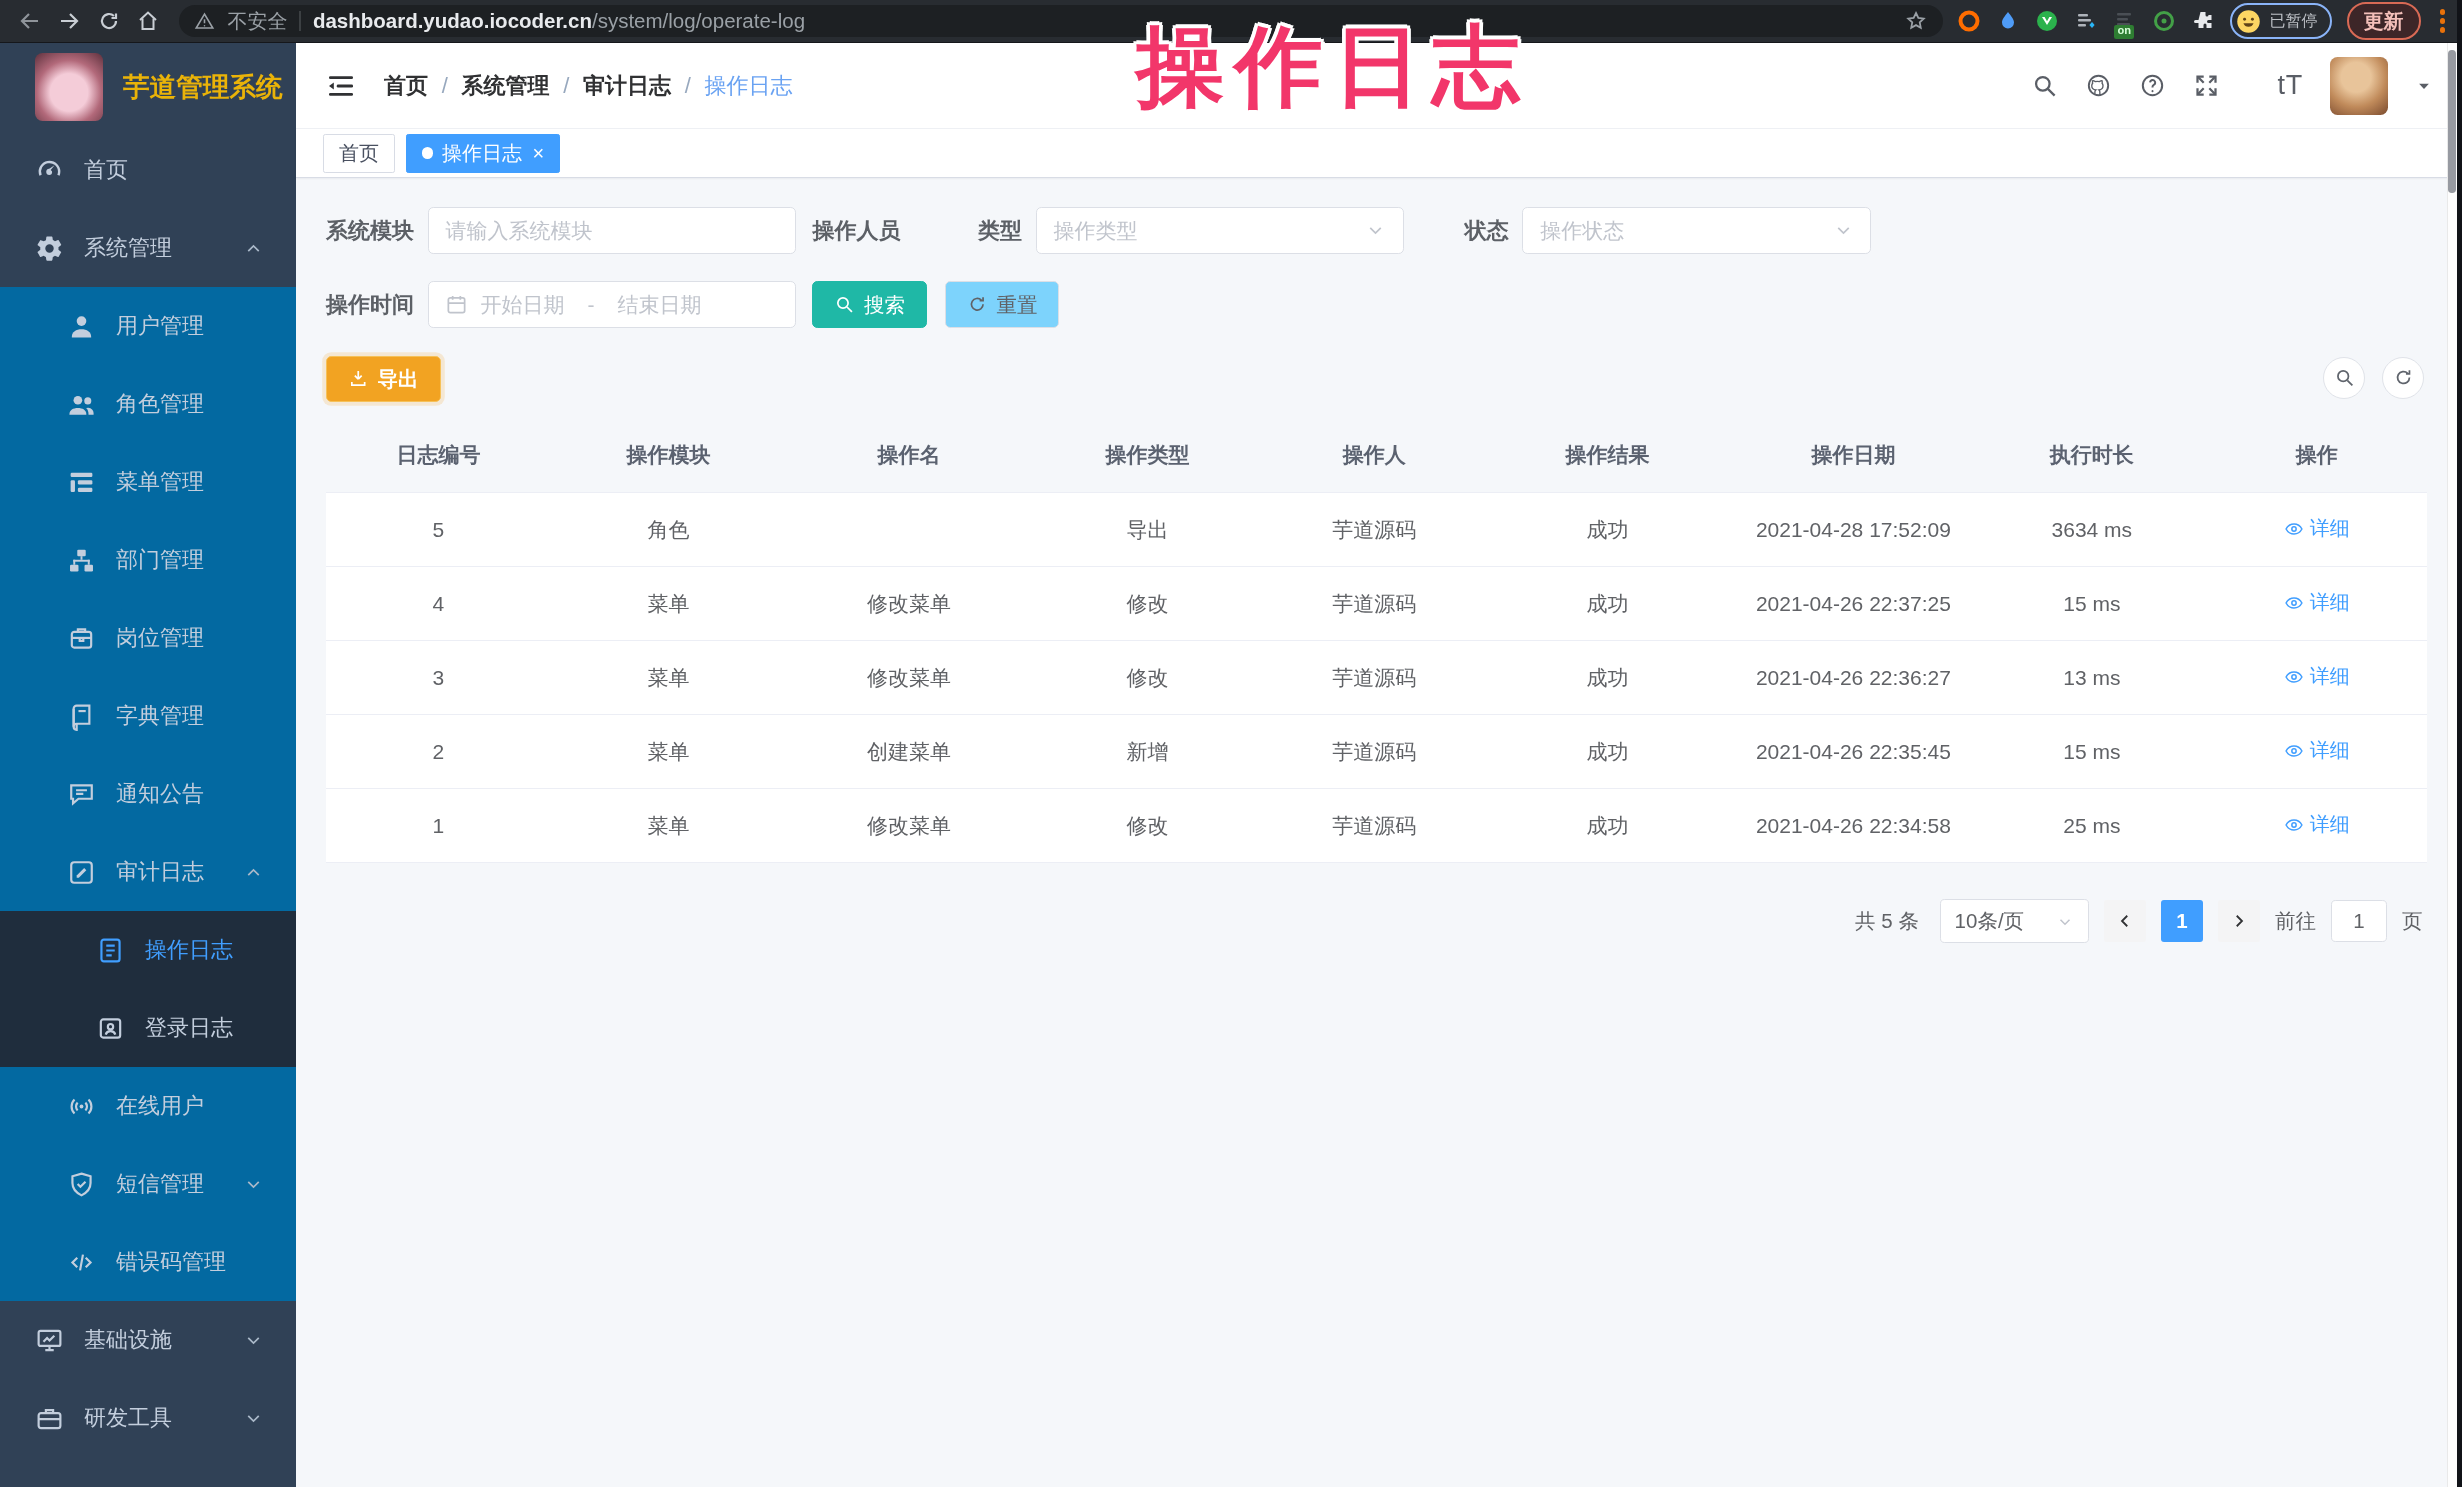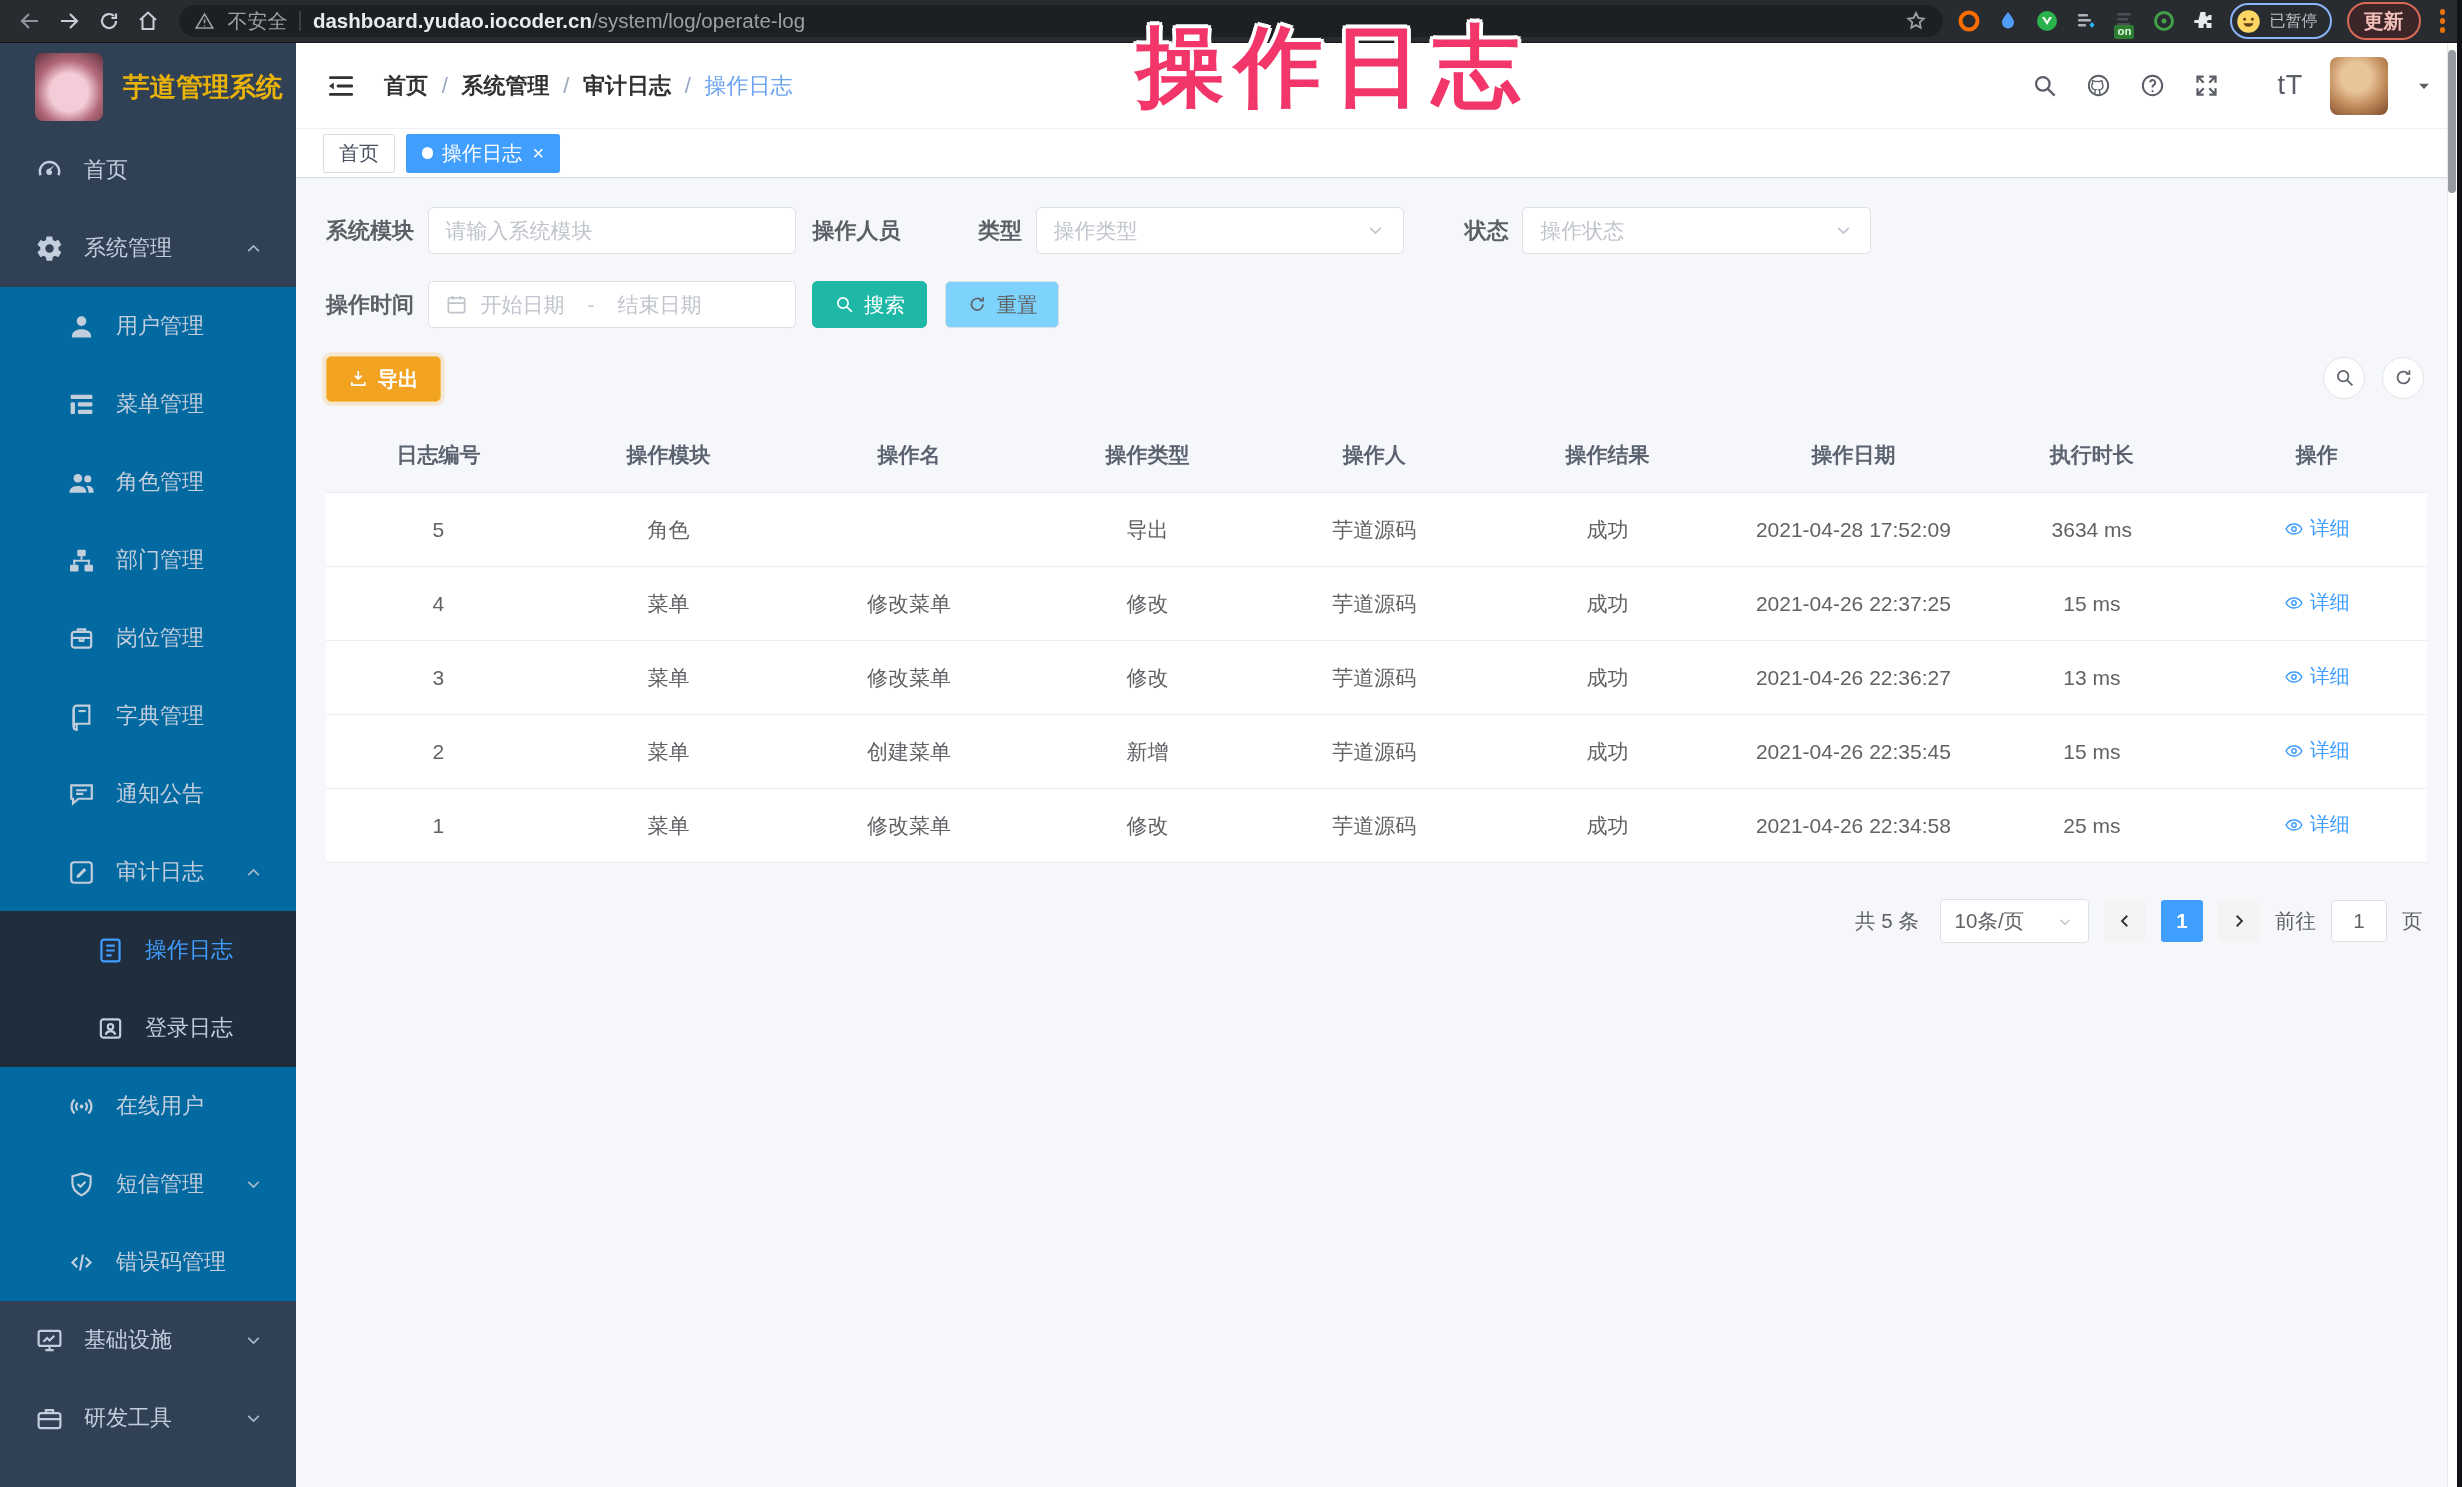--- a/index.html
+++ b/index.html
@@ -17,21 +17,21 @@
   .url-pill .wicon svg { width:100%; height:100%; }
   .sec-label { color:#9aa0a6; font-size:20px; white-space:nowrap; }
   .url-div { width:1.5px; height:20px; background:#3c4043; flex:none; }
   .url-text { font-size:20.5px; white-space:nowrap; overflow:hidden; }
   .url-domain { color:#e8eaed; font-weight:700; }
   .url-path { color:#9aa0a6; }
   .url-spacer { flex:1; }
   .star { width:24px; height:24px; color:#9aa0a6; flex:none; }
   .star svg { width:100%; height:100%; }
   .browser-right { display:flex; align-items:center; gap:15px; flex:none; }
-  .ext { width:24px; height:24px; position:relative; }
+  .ext { width:24px; height:24px; position:relative;font-family:Liberation Mono, monospace; }
   .ext svg { width:100%; height:100%; }
   .on-badge { position:absolute; left:1.5px; bottom:-6px; background:#2e7d32; color:#d7ffd9; font-size:11.4px; line-height:13.7px; padding:0 3px; border-radius:2.3px; font-weight:700; }
   .profile-chip { display:flex; align-items:center; gap:7.6px; border:2.3px solid #8ab4f8; border-radius:21px; padding:2.3px 12px 2.3px 3px; }
   .emoji-face { width:27px; height:27px; }
   .emoji-face svg { width:100%; height:100%; }
   .paused-label { color:#bdc1c6; font-size:16px; white-space:nowrap; }
   .update-pill { background:#3d2628; border:2.3px solid #d96a55; border-radius:20px; padding:3.8px 15px; color:#f4c0ba; font-size:20px; font-weight:700; white-space:nowrap; }
   .dots { display:flex; flex-direction:column; gap:3.8px; padding:0 4.6px; }
   .dots i { width:5.3px; height:5.3px; border-radius:50%; background:#e8710a; }
 
@@ -247,35 +247,35 @@
           </div>
           <div class="mitem lv2">
             <span class="micon"><svg viewBox="0 0 24 24" fill="currentColor">
                 <circle cx="12" cy="7.5" r="4"></circle>
                 <path d="M4 20.5c0-4.1 3.6-6.2 8-6.2s8 2.1 8 6.2v.5H4z"></path>
               </svg></span>
             <span class="mlabel">用户管理</span>
           </div>
           <div class="mitem lv2">
             <span class="micon"><svg viewBox="0 0 24 24" fill="currentColor">
+                <circle cx="9" cy="8.5" r="3.6"></circle>
+                <path d="M2 20c0-3.5 3.1-5.2 7-5.2s7 1.7 7 5.2v.5H2z"></path>
+                <circle cx="17.2" cy="9" r="2.9"></circle>
+                <path d="M17.6 14.6c2.6.4 4.4 1.9 4.4 4.4v1.5h-4.2c.1-2.4-.5-4.3-2-5.6z"></path>
+              </svg></span>
+            <span class="mlabel">角色管理</span>
+          </div>
+          <div class="mitem lv2">
+            <span class="micon"><svg viewBox="0 0 24 24" fill="currentColor">
                 <rect x="3" y="4" width="18" height="3.4" rx="1"></rect>
                 <rect x="9" y="10.2" width="12" height="3.4" rx="1"></rect>
                 <rect x="9" y="16.4" width="12" height="3.4" rx="1"></rect>
                 <rect x="3" y="10.2" width="3.6" height="9.6" rx="1"></rect>
               </svg></span>
             <span class="mlabel">菜单管理</span>
-          </div>
-          <div class="mitem lv2">
-            <span class="micon"><svg viewBox="0 0 24 24" fill="currentColor">
-                <circle cx="9" cy="8.5" r="3.6"></circle>
-                <path d="M2 20c0-3.5 3.1-5.2 7-5.2s7 1.7 7 5.2v.5H2z"></path>
-                <circle cx="17.2" cy="9" r="2.9"></circle>
-                <path d="M17.6 14.6c2.6.4 4.4 1.9 4.4 4.4v1.5h-4.2c.1-2.4-.5-4.3-2-5.6z"></path>
-              </svg></span>
-            <span class="mlabel">角色管理</span>
           </div>
           <div class="mitem lv2">
             <span class="micon"><svg viewBox="0 0 24 24" fill="currentColor">
                 <rect x="8.5" y="3" width="7" height="5.4" rx="1"></rect>
                 <rect x="2.5" y="15.6" width="7" height="5.4" rx="1"></rect>
                 <rect x="14.5" y="15.6" width="7" height="5.4" rx="1"></rect>
                 <path d="M11.2 8.4h1.6v3h-1.6z"></path>
                 <path d="M5.2 11.4h13.6V13H5.2z"></path>
                 <path d="M5.2 11.4h1.6v4.2H5.2zM17.2 11.4h1.6v4.2h-1.6z"></path>
               </svg></span>

